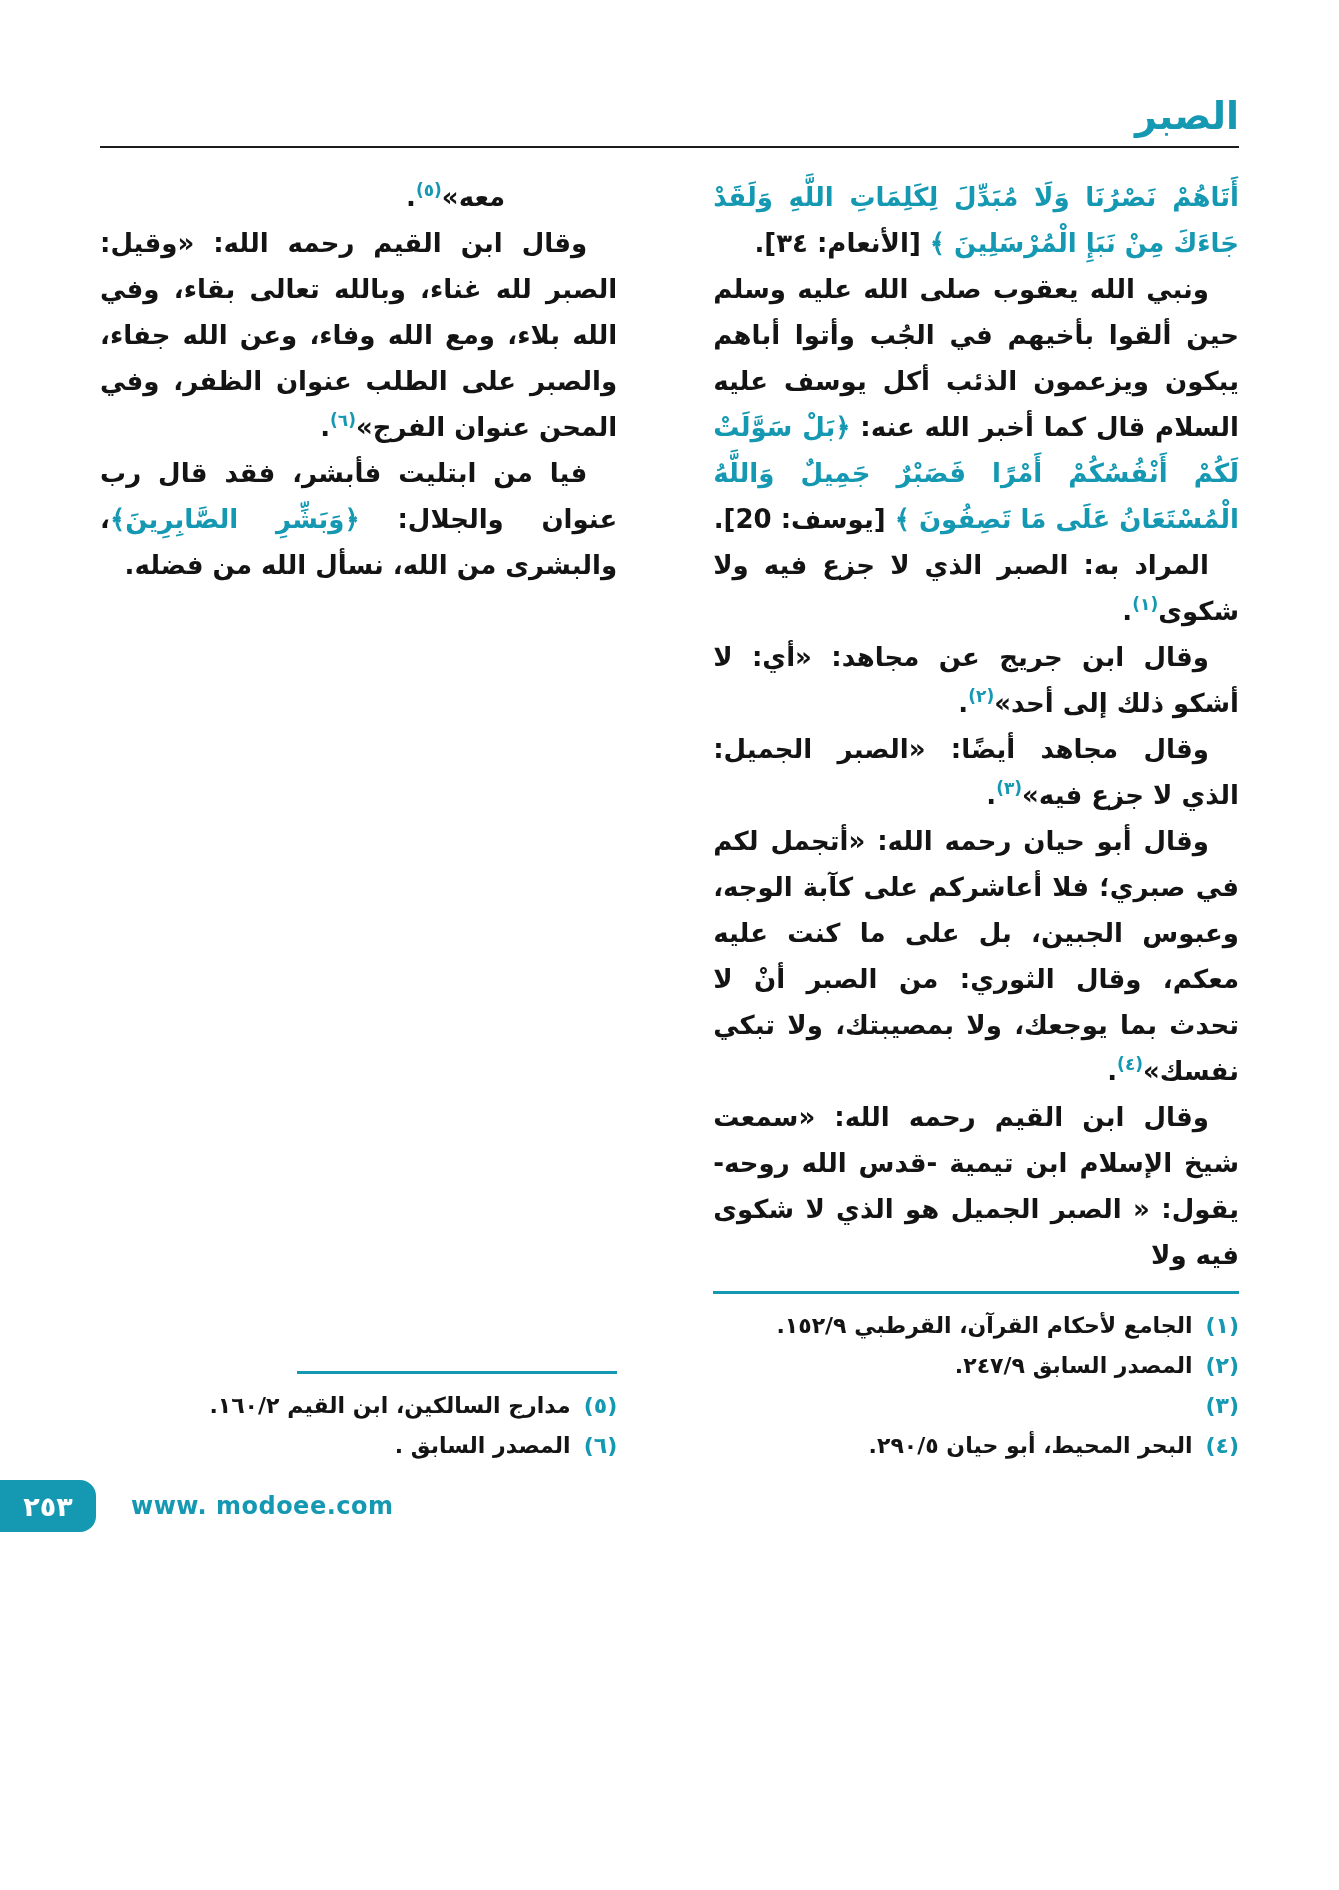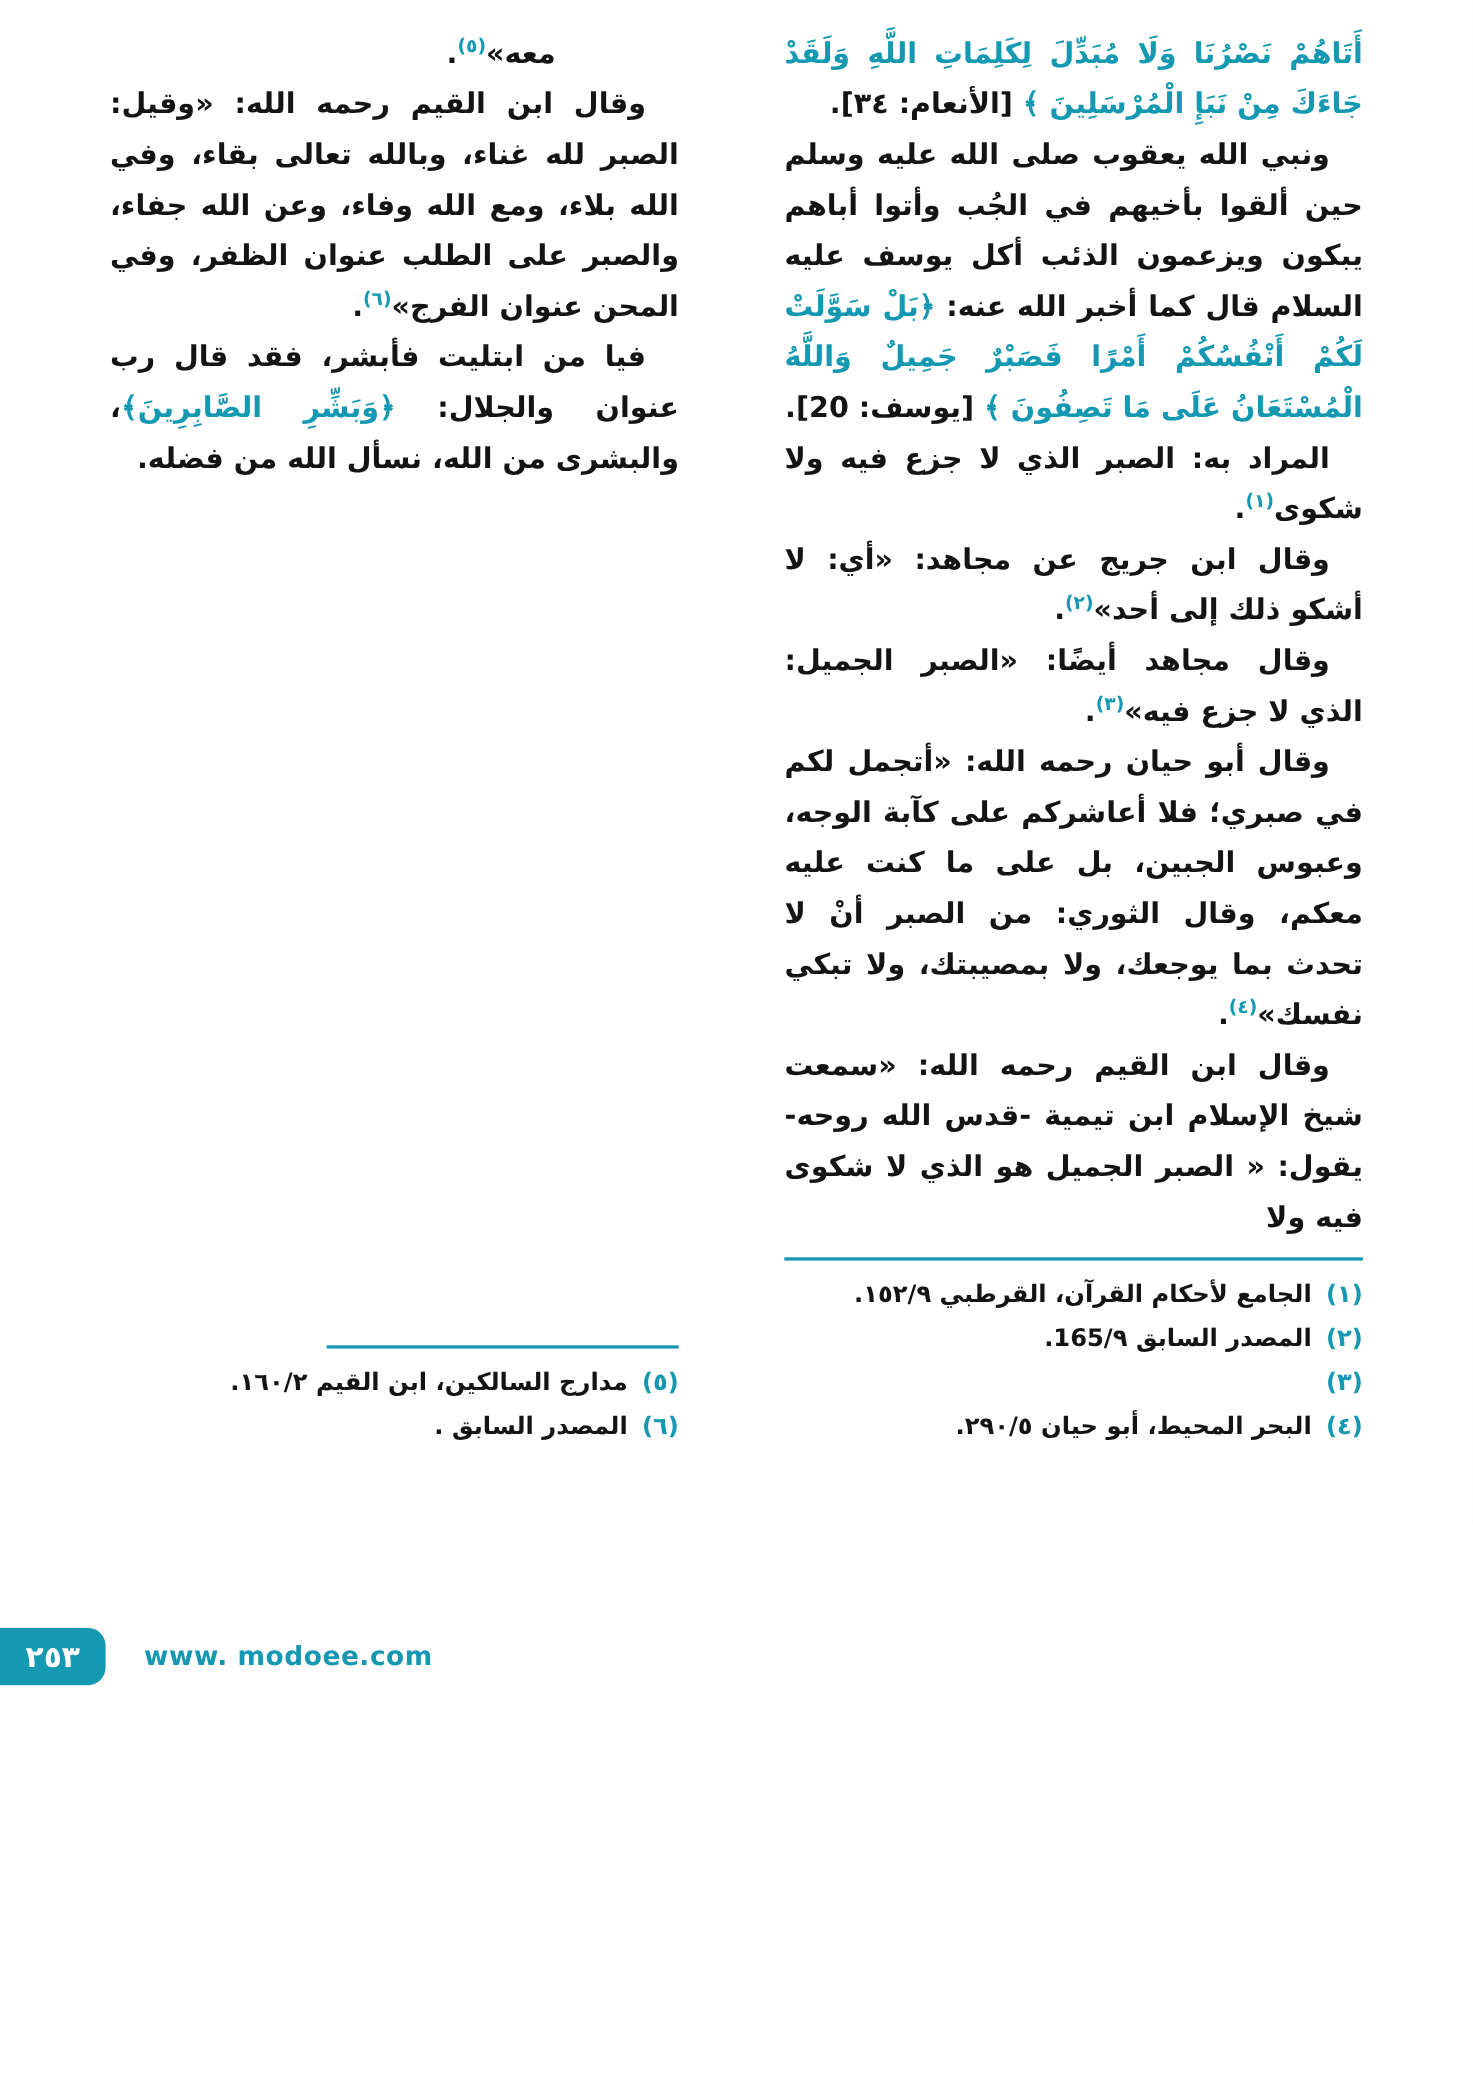--- a/index.html
+++ b/index.html
@@ -57,20 +57,24 @@
   .site-link{
     color:var(--accent);font-size:24px;font-weight:700;
     letter-spacing:0.5px;direction:ltr;
   }
 </style>
 </head>
 <body>
 
 <div class="page">
 
+  <div class="page-header">
+    <h1>الصبر</h1>
+    <div class="header-rule"></div>
+  </div>
 
   <div class="columns">
 
     <div class="col col-main">
       <p class="para no-indent">
         <span class="quran">أَتَاهُمْ نَصْرُنَا وَلَا مُبَدِّلَ لِكَلِمَاتِ اللَّهِ وَلَقَدْ جَاءَكَ مِنْ نَبَإِ الْمُرْسَلِينَ ﴾</span><span> [الأنعام: ٣٤].</span>
       </p>
       <p class="para">
         <span>ونبي الله يعقوب صلى الله عليه وسلم حين ألقوا بأخيهم في الجُب وأتوا أباهم يبكون ويزعمون الذئب أكل يوسف عليه السلام قال كما أخبر الله عنه: </span><span class="quran">﴿بَلْ سَوَّلَتْ لَكُمْ أَنْفُسُكُمْ أَمْرًا فَصَبْرٌ جَمِيلٌ وَاللَّهُ الْمُسْتَعَانُ عَلَى مَا تَصِفُونَ ﴾</span><span> [يوسف: 20].</span>
       </p>
@@ -91,21 +95,21 @@
       </p>
 
       <div class="fn-block">
         <div class="fn-rule"></div>
         <div class="footnote">
           <span class="fn-num">(١)</span>
           <span class="fn-text">الجامع لأحكام القرآن، القرطبي ١٥٢/٩.</span>
         </div>
         <div class="footnote">
           <span class="fn-num">(٢)</span>
-          <span class="fn-text">المصدر السابق 165/٩.</span>
+          <span class="fn-text">المصدر السابق ٢٤٧/٩.</span>
         </div>
         <div class="footnote">
           <span class="fn-num">(٣)</span>
         </div>
         <div class="footnote">
           <span class="fn-num">(٤)</span>
           <span class="fn-text">البحر المحيط، أبو حيان ٢٩٠/٥.</span>
         </div>
       </div>
     </div>

